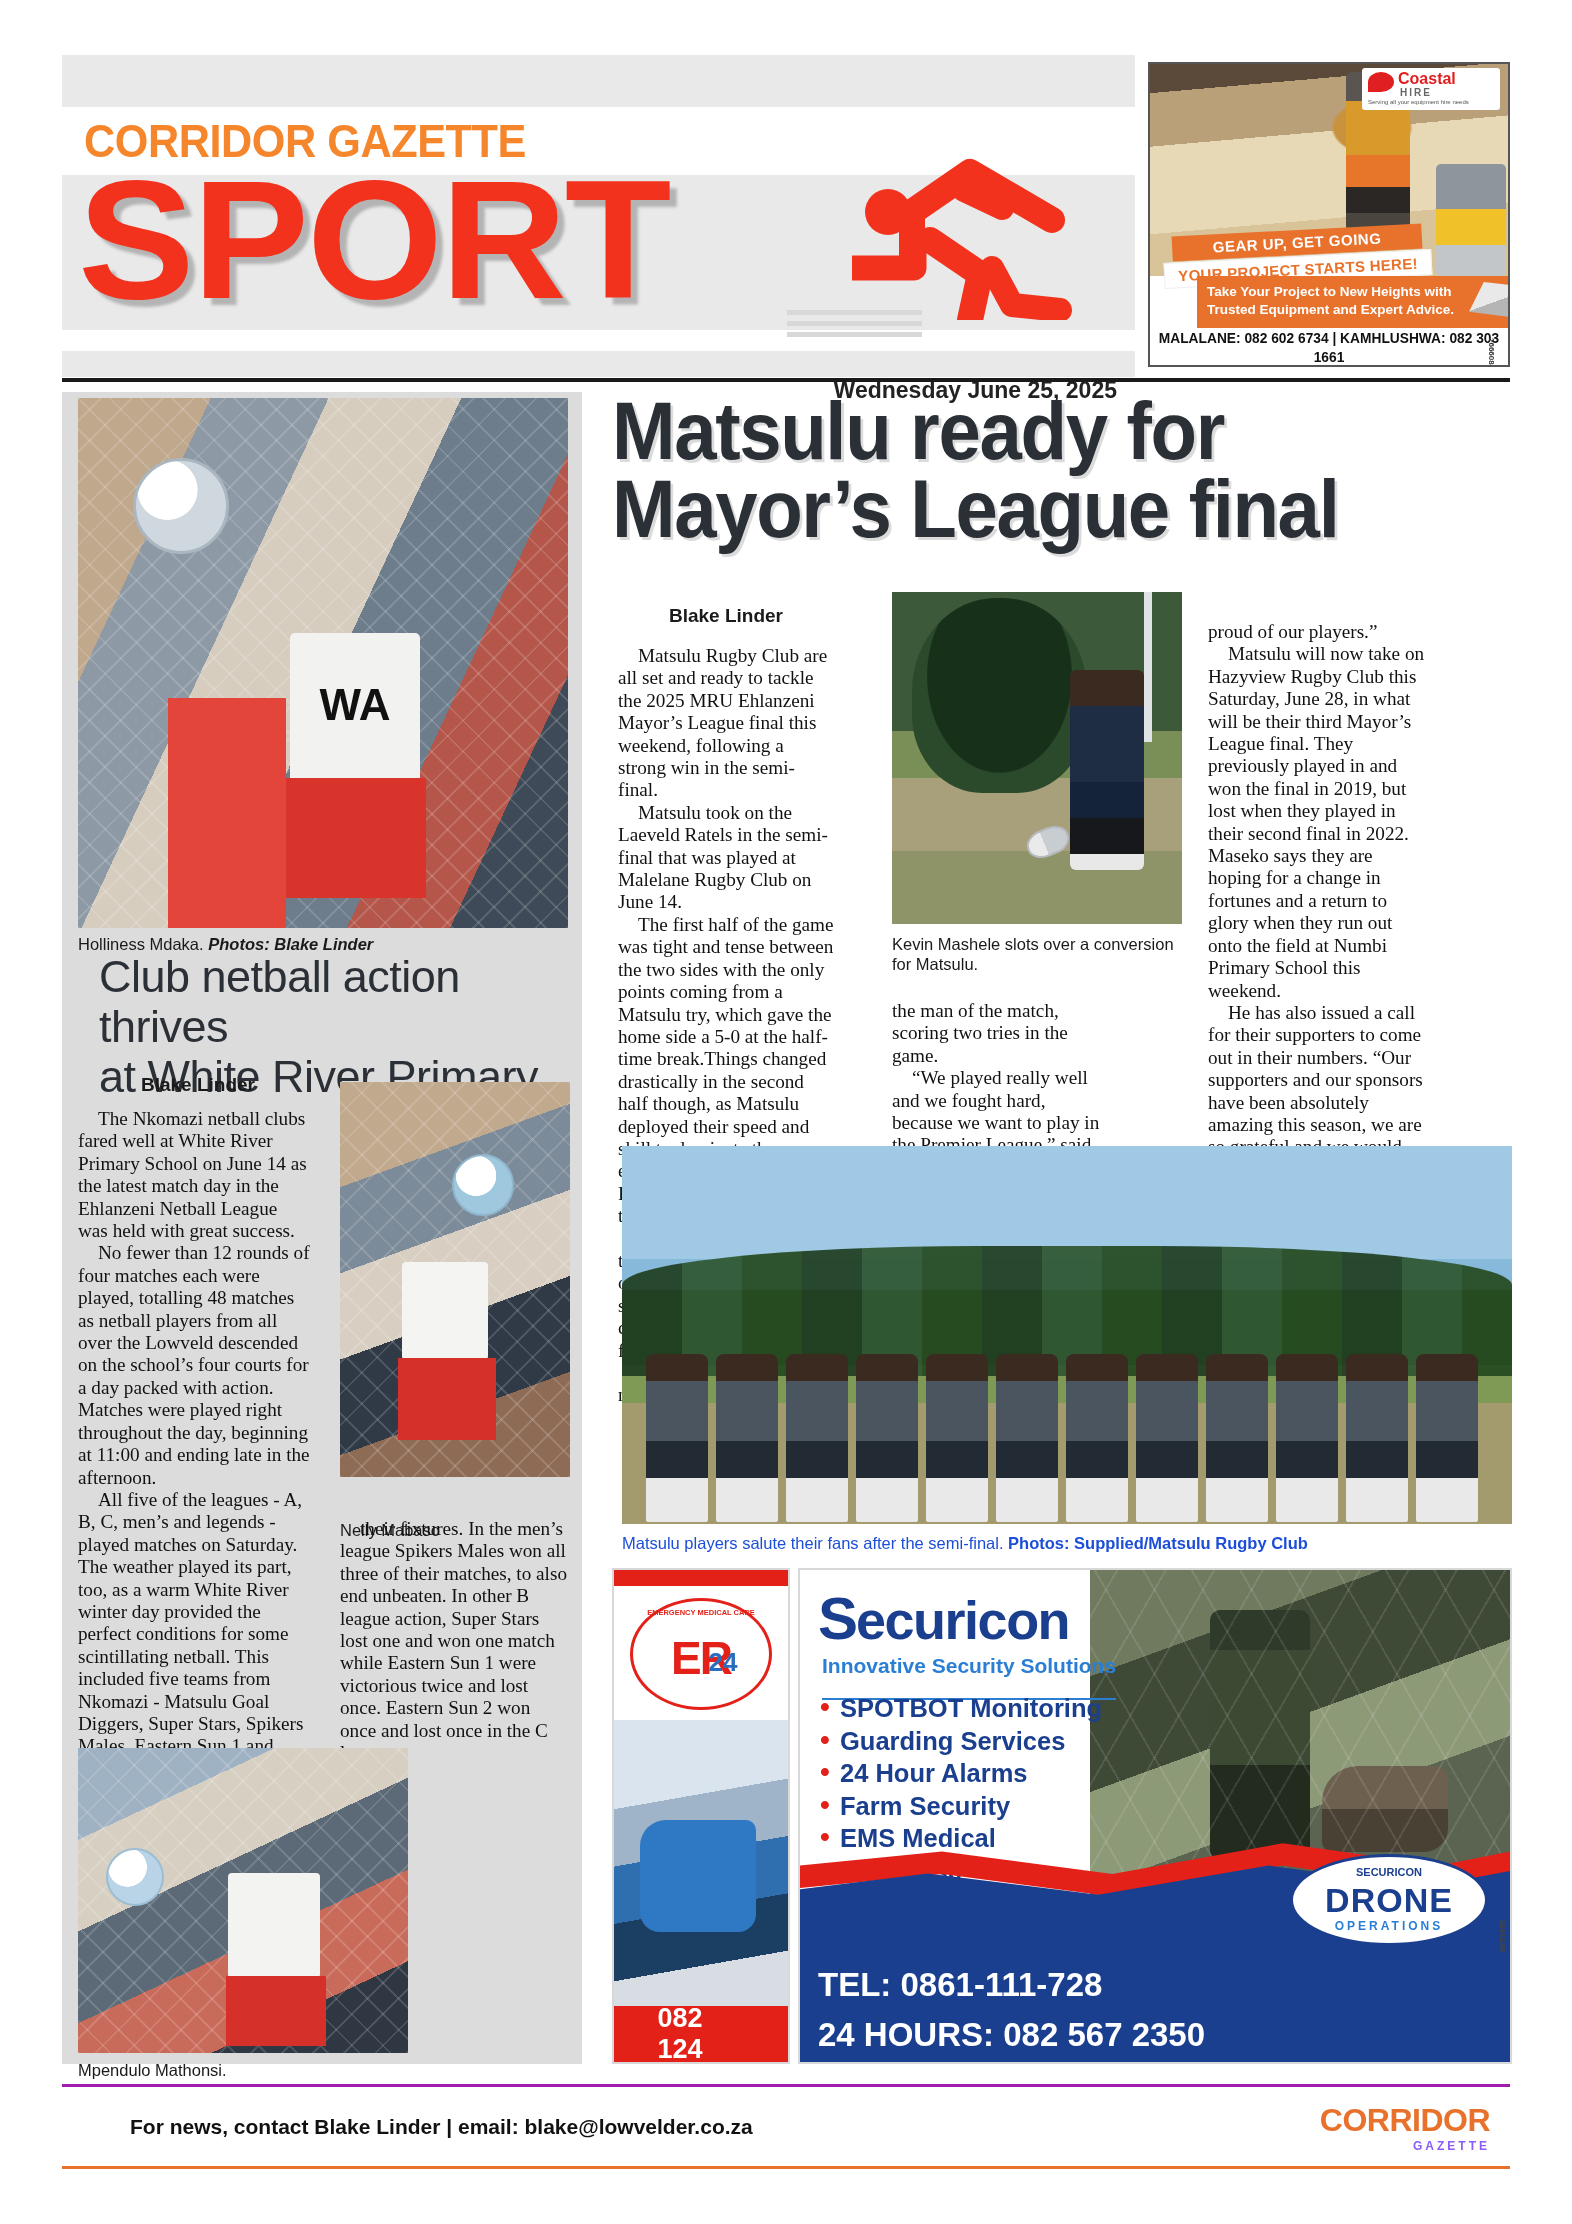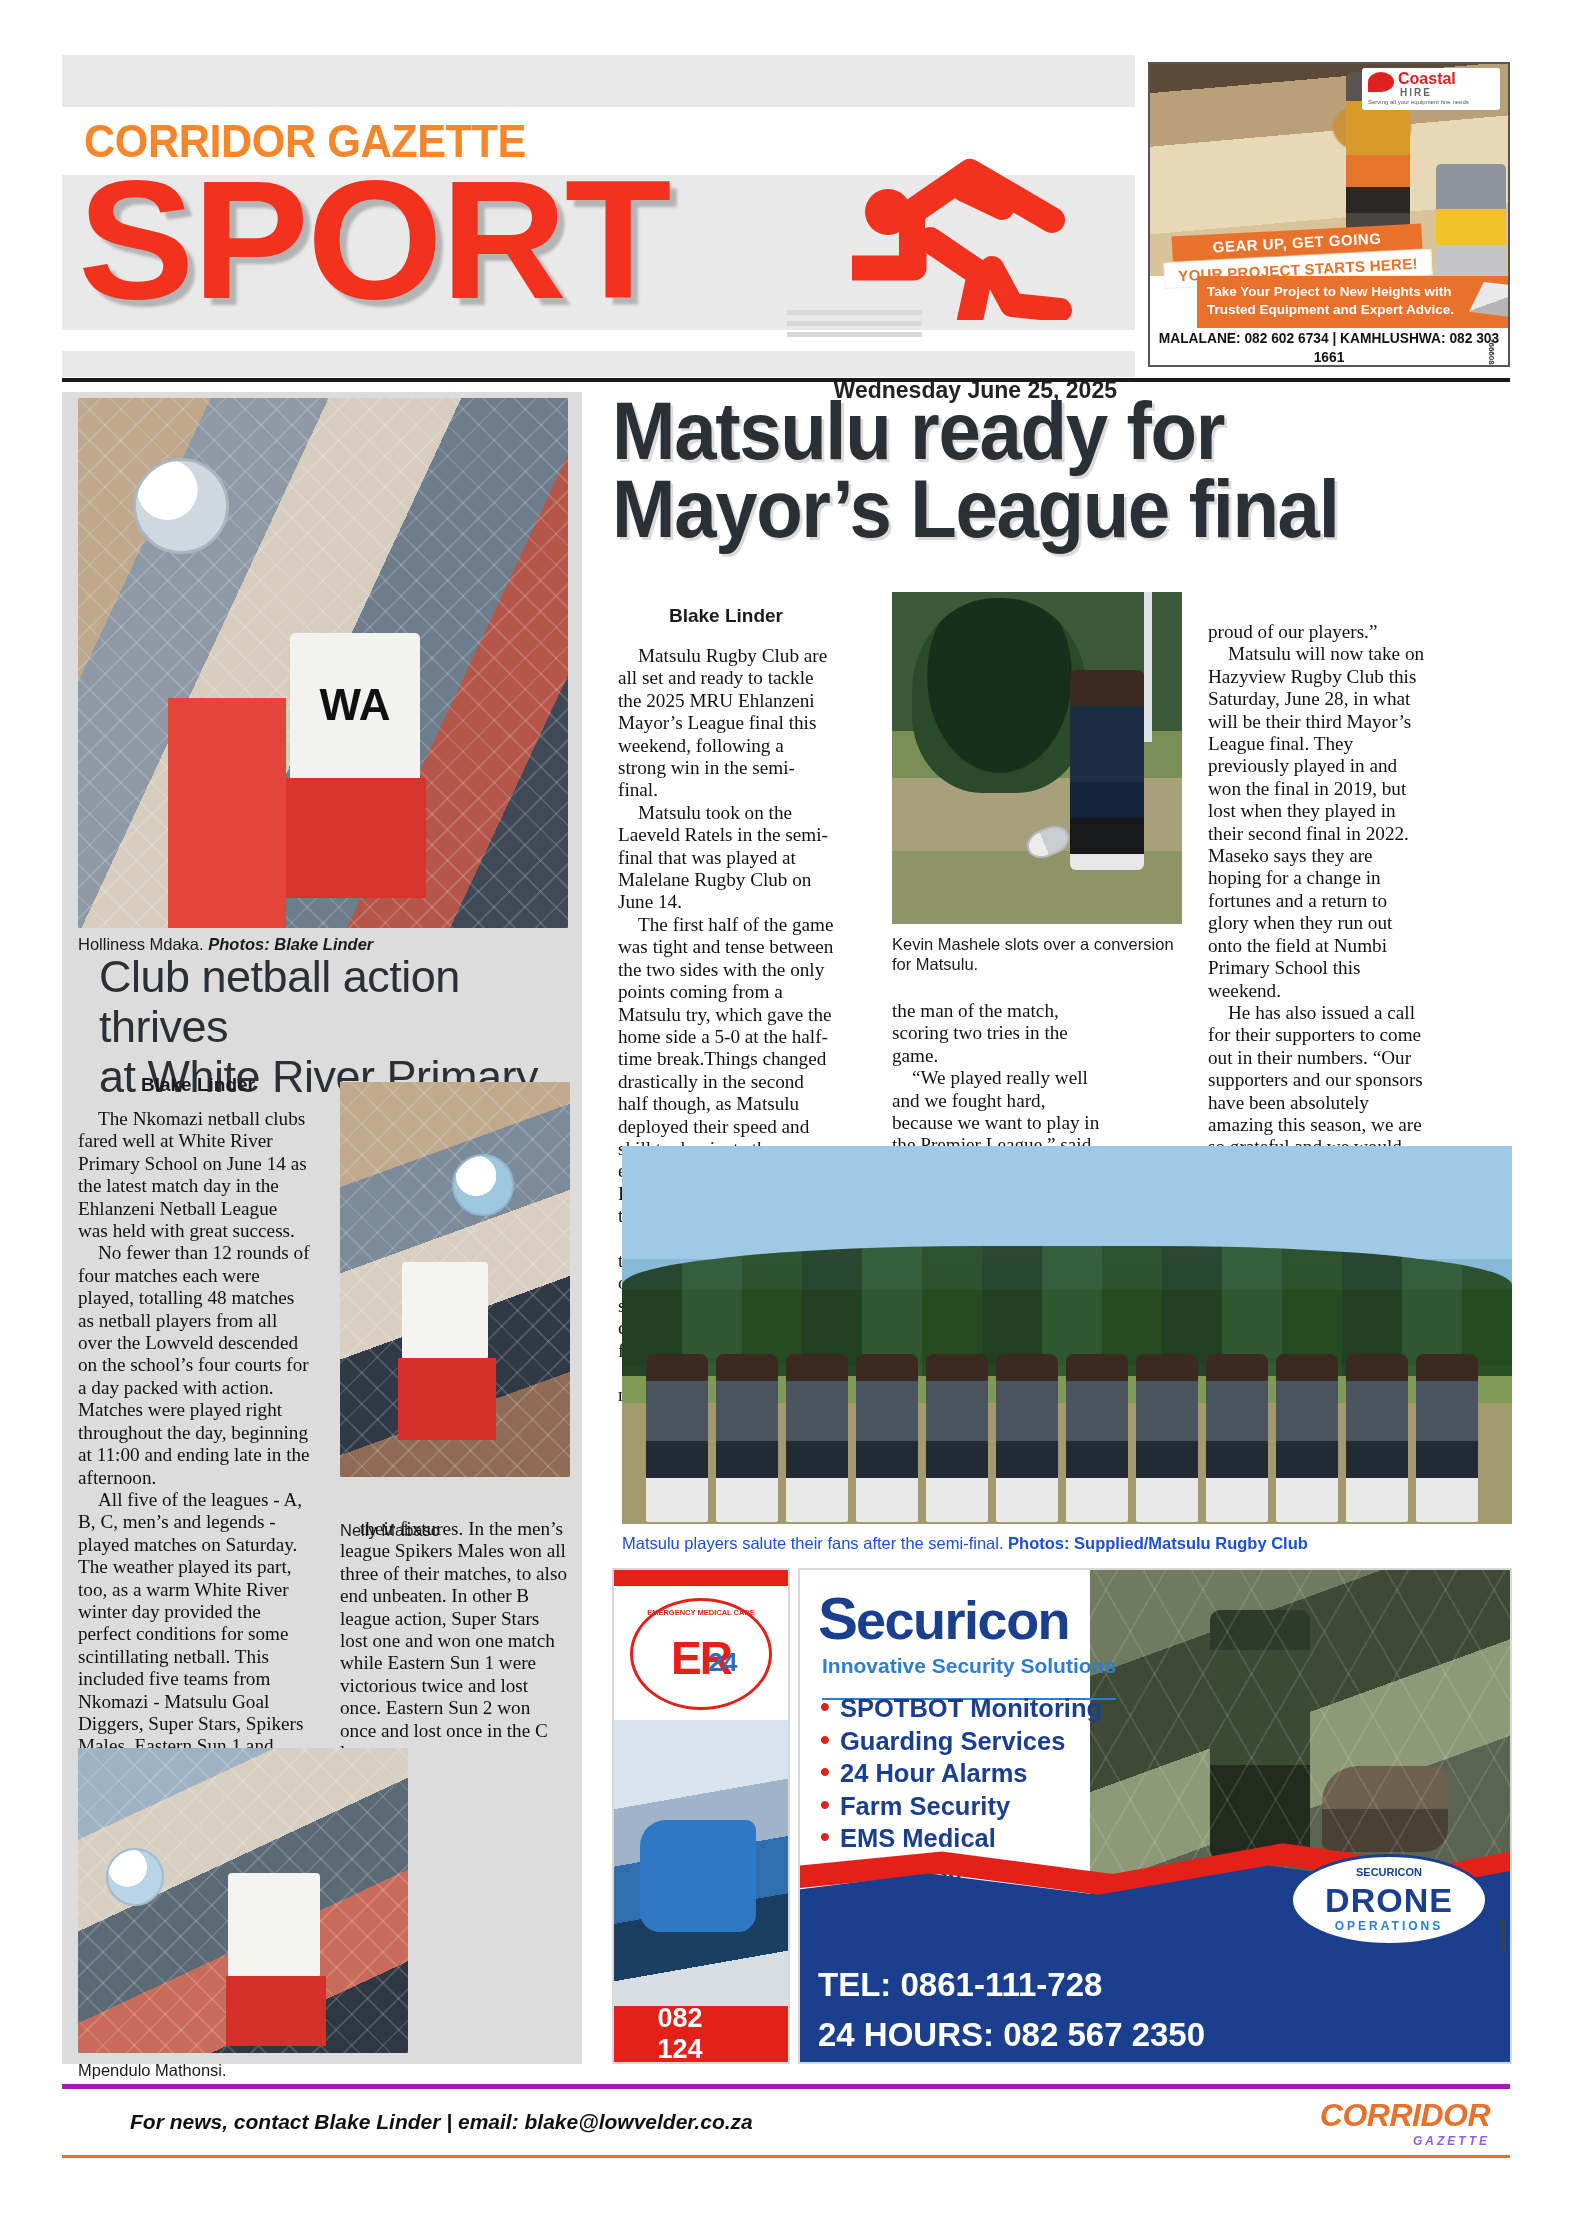--- a/index.html
+++ b/index.html
@@ -274,22 +274,22 @@
   .sec-drone .d2 { position:absolute; left:50%; top:24px; transform:translateX(-50%);
     font-family:"Liberation Sans",sans-serif; font-weight:bold; font-size:34px; color:#1b3f8f; letter-spacing:1px;}
   .sec-drone .d3 { position:absolute; left:50%; top:62px; transform:translateX(-50%);
     font-family:"Liberation Sans",sans-serif; font-weight:bold; font-size:12px; color:#2a7fd4; letter-spacing:3px; white-space:nowrap;}
   .sec-tel { position:absolute; left:0; bottom:0; width:100%; height:104px; background:#1b3f8f; color:#fff;
     font-family:"Liberation Sans",sans-serif; font-weight:bold; font-size:33px; line-height:50px; padding:2px 0 0 18px;}
   .sec-code { position:absolute; right:3px; bottom:110px; writing-mode: vertical-rl;
     font-size:8px; color:#444; font-family:"Liberation Sans",sans-serif; font-weight:bold;}
 
   
-  .footer { position: absolute; left: 62px; top: 2084px; width: 1448px; height: 74px;
-    border-top: 5px solid #a21caf; border-bottom: 3px solid #e8722c; background:#fff;font-style:italic;}
+  .footer { position: absolute; left: 62px; top: 2084px; width: 1448px; height: 85px;
+    border-top: 3px solid #a21caf; border-bottom: 3px solid #e8722c; background:#fff;}
   .footer-txt { position:absolute; left: 68px; top: 50%; transform: translateY(-50%);
     font-family:"Liberation Sans",sans-serif; font-weight:bold; font-size:21px; color:#111;}
   .footer-logo { position:absolute; right: 20px; top: 50%; transform: translateY(-50%); text-align:right;}
   .footer-logo .c { font-family:"Liberation Sans",sans-serif; font-weight:bold; font-size:32px; color:#e8722c; letter-spacing:-0.5px;}
   .footer-logo .g { font-family:"Liberation Sans",sans-serif; font-weight:bold; font-size:12px; color:#8b5cf6; letter-spacing:3px;}
 </style>
 </head>
 <body>
 
 <div class="page">

